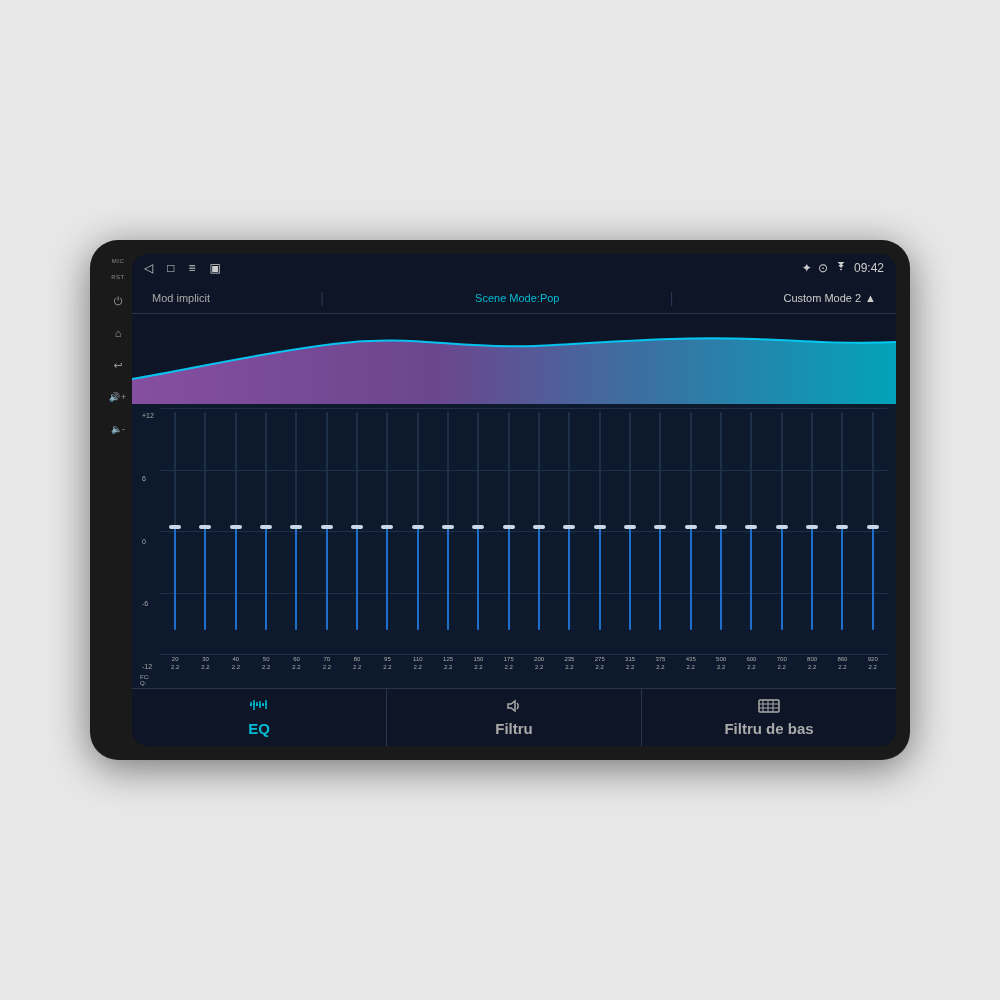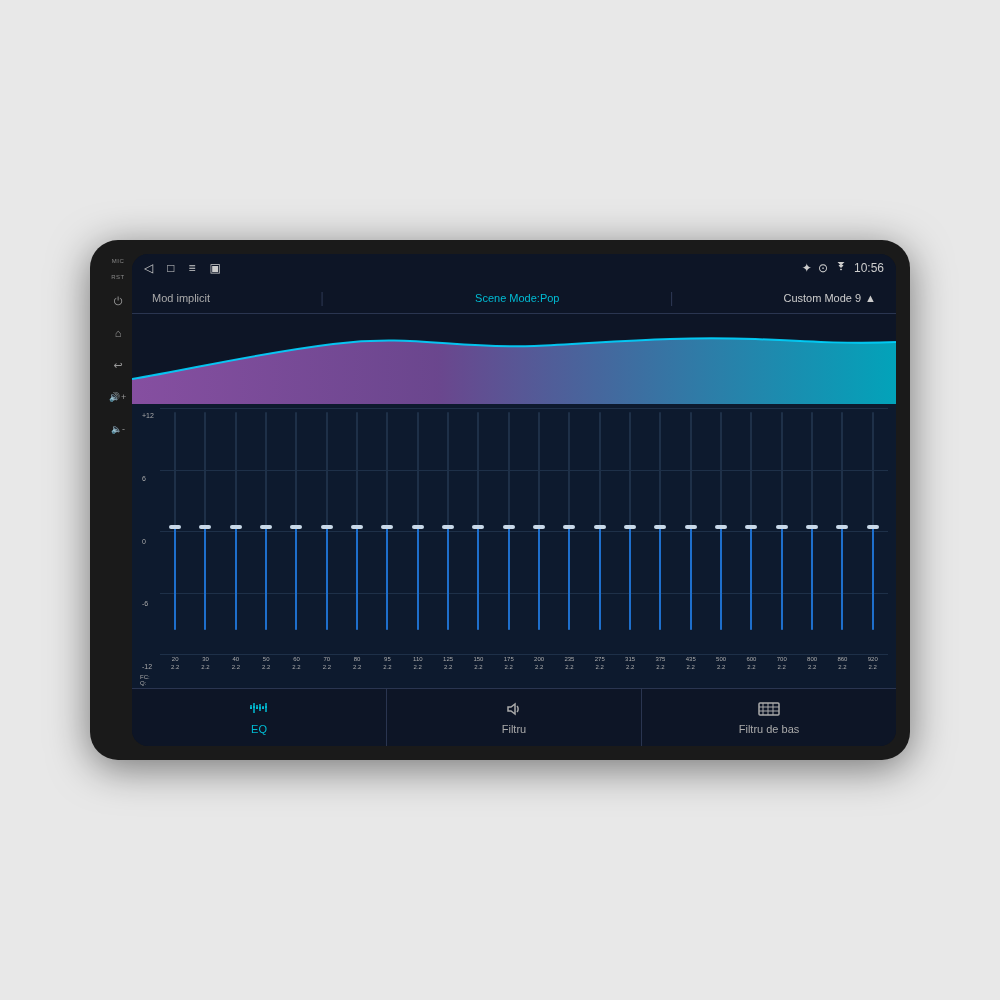--- a/index.html
+++ b/index.html
@@ -179,22 +179,23 @@
     .nav-icon {
       font-size: 16px;
       color: #aaa;
     }
 
     .nav-item.active .nav-icon {
       color: #00bcd4;
     }
 
     .nav-label {
-      font-size: 11px;
+      font-size: 15px;
       color: #aaa;
+      font-weight: bold;
     }
 
     .nav-item.active .nav-label {
       color: #00bcd4;
     }
   </style>
 </head>
 <body>
 
 <div class="device-outer">
@@ -221,31 +222,31 @@
       <div class="status-right">
         <span class="status-icon">✦</span>
         <span class="status-icon">⊙</span>
         <span class="status-icon">
           <svg width="14" height="10" viewBox="0 0 14 10" fill="none">
             <path d="M7 8.5L8.2 7.3C7.55 6.65 6.45 6.65 5.8 7.3L7 8.5Z" fill="#ccc"></path>
             <path d="M7 6L9.5 3.5C8.15 2.15 5.85 2.15 4.5 3.5L7 6Z" fill="#ccc"></path>
             <path d="M7 3.5L11.2 -0.7C9.0 -2.9 5.0 -2.9 2.8 -0.7L7 3.5Z" fill="#ccc"></path>
           </svg>
         </span>
-        <span class="status-icon">10:56</span>
+        <span class="status-icon">09:42</span>
       </div>
     </div>
 
     <div class="mode-bar">
       <span class="mode-item">Mod implicit</span>
       <span class="mode-divider">|</span>
       <span class="mode-item active">Scene Mode:Pop</span>
       <span class="mode-divider">|</span>
       <span class="mode-custom">
-        <span>Custom Mode 9</span>
+        <span>Custom Mode 2</span>
         <span>▲</span>
       </span>
     </div>
 
     <div class="eq-visual">
       <svg width="100%" height="100%" viewBox="0 0 760 90" preserveAspectRatio="none">
         <defs>
           <linearGradient id="waveGrad" x1="0" y1="0" x2="1" y2="0">
             <stop offset="0%" stop-color="#9b59b6"></stop>
             <stop offset="40%" stop-color="#7b4fa0"></stop>

